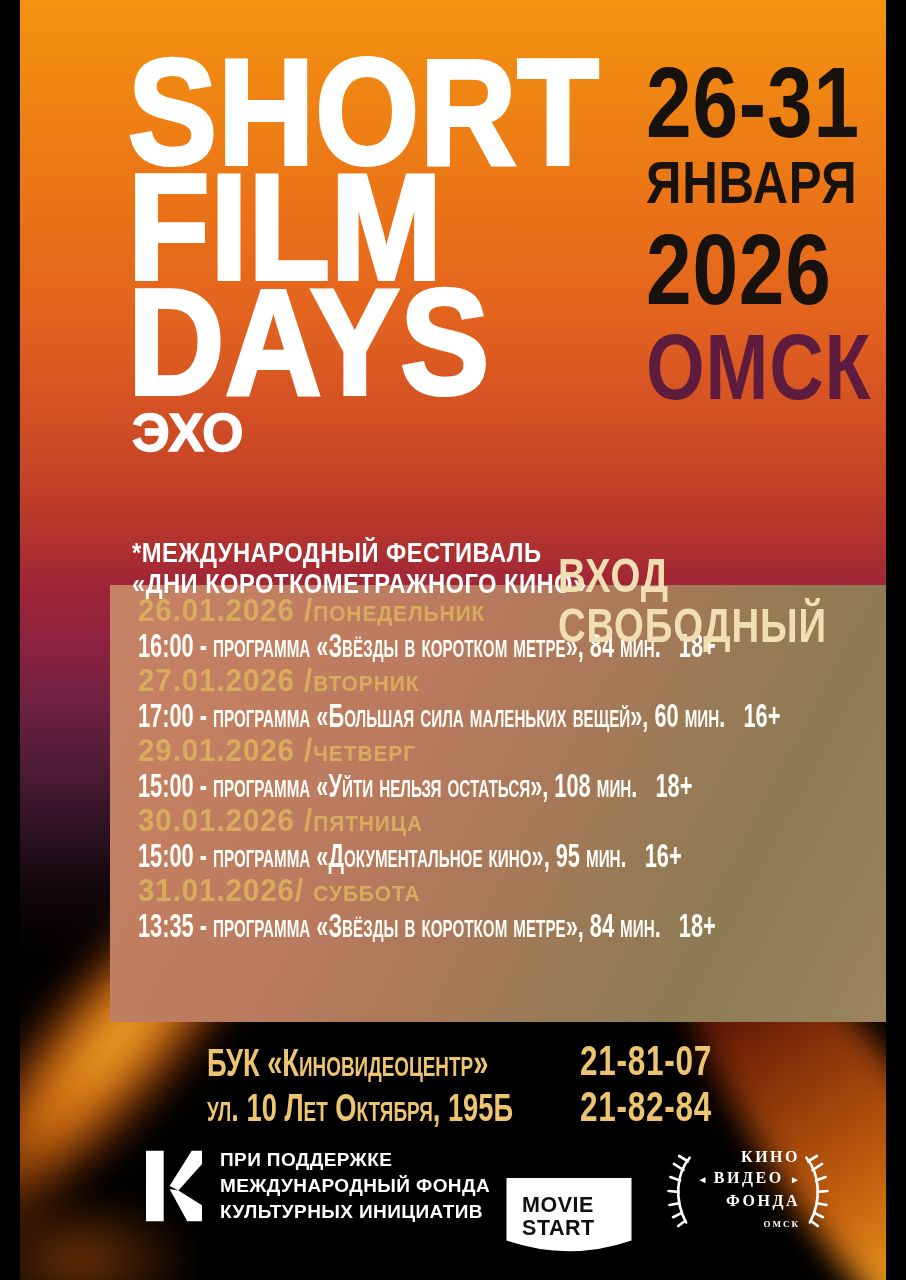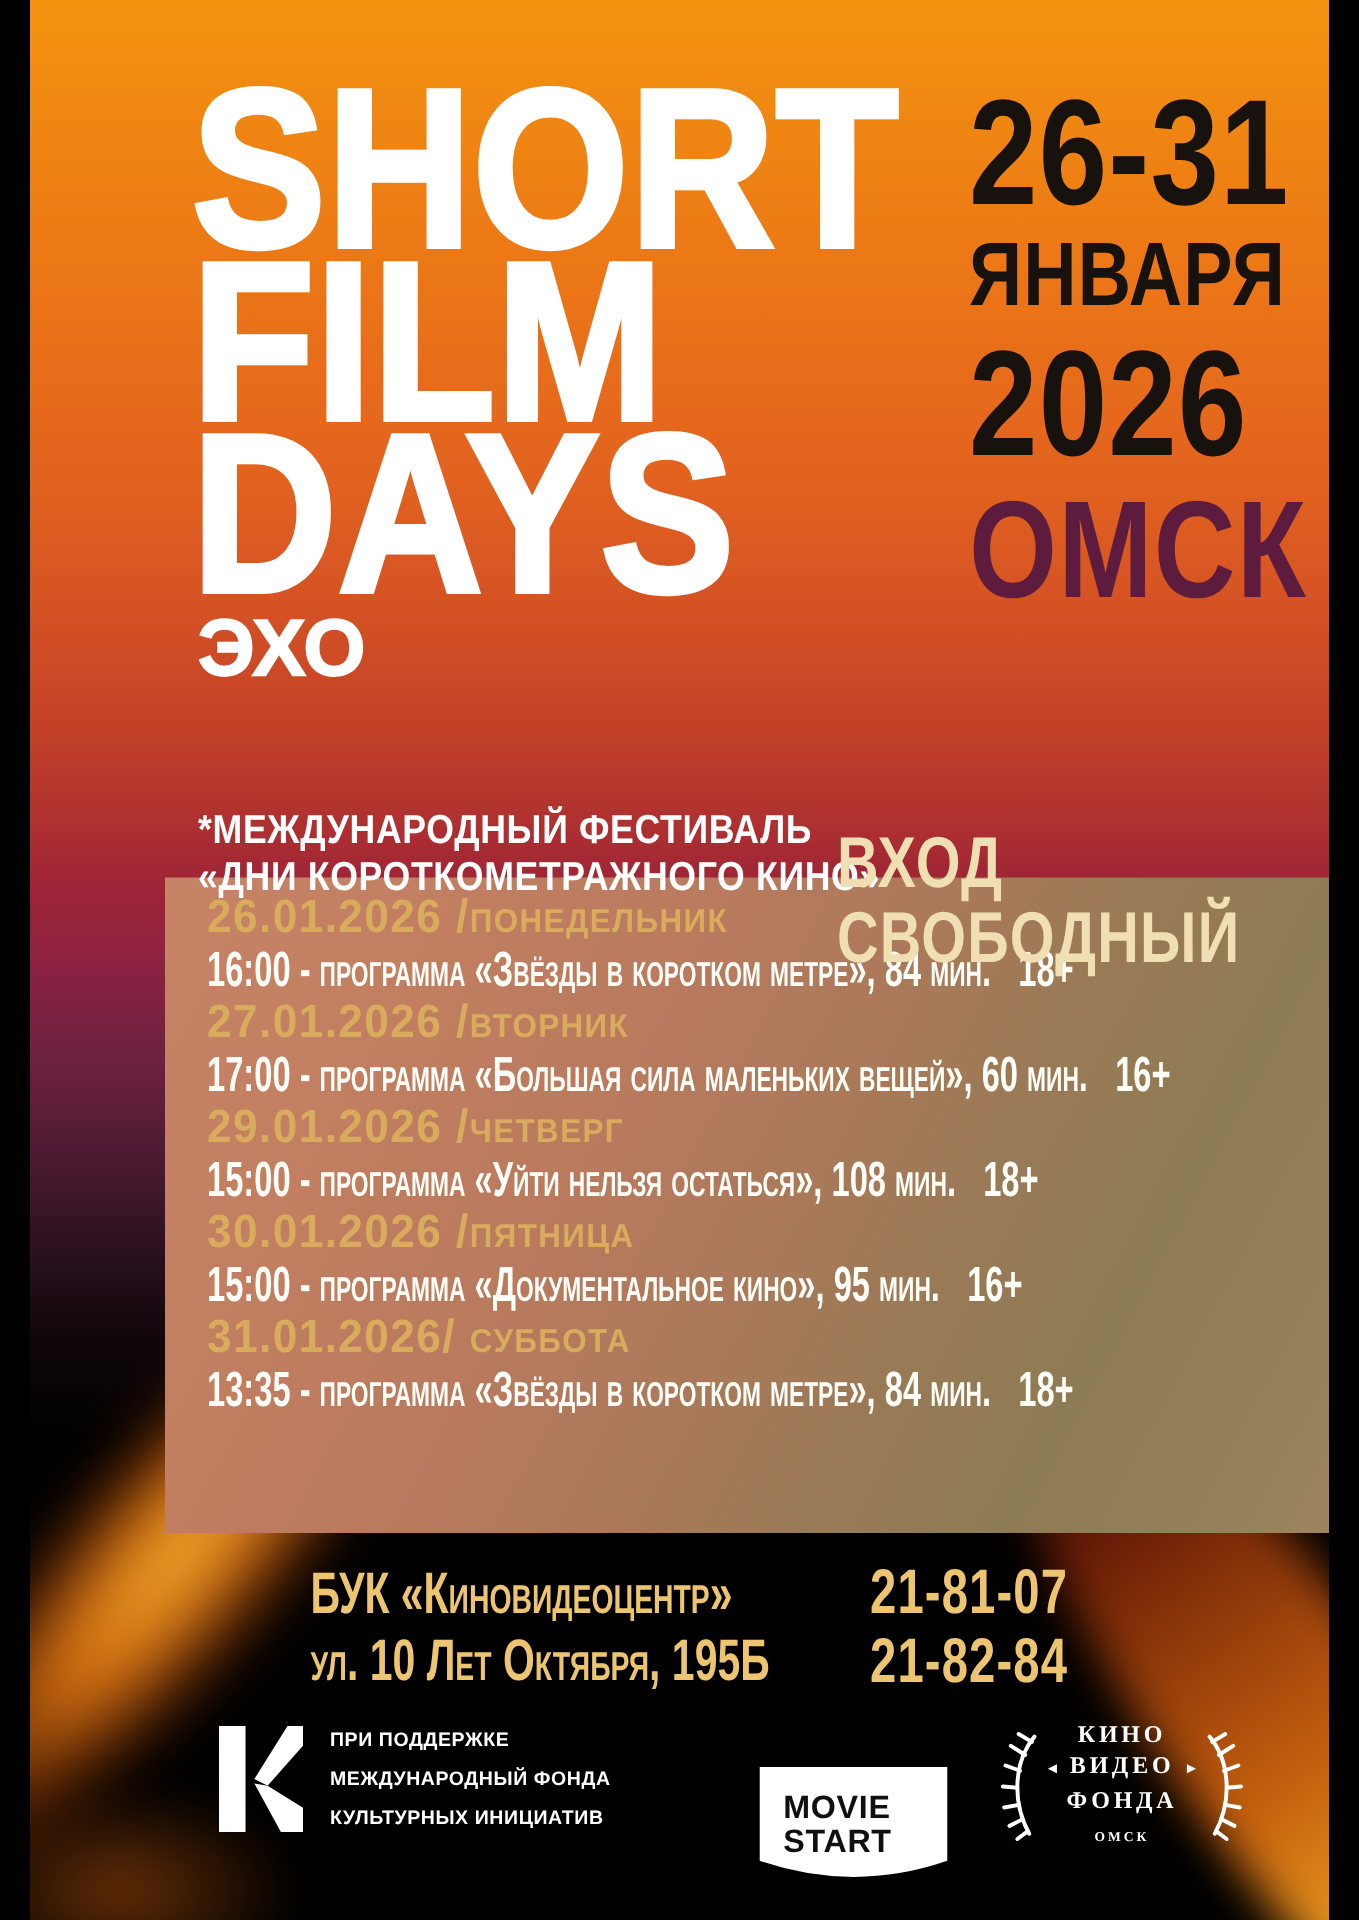--- a/index.html
+++ b/index.html
@@ -64,25 +64,25 @@
   .event{
     font-size:33px;line-height:38px;font-weight:bold;color:#FFFDF8;
     font-variant:small-caps;letter-spacing:0;
     transform:scaleX(.66);transform-origin:0 50%;white-space:pre;
   }
   .venue-name-col{position:absolute;left:187px;top:1040px;z-index:3;color:#EDC46F;font-weight:bold;
     font-variant:small-caps;font-size:39px;line-height:45px;transform:scaleX(.7);transform-origin:0 0;}
   .venue-phones{position:absolute;left:560px;top:1038px;z-index:3;color:#EDC46F;font-weight:bold;
     font-size:42px;line-height:46px;transform:scaleX(.75);transform-origin:0 0;letter-spacing:1px;}
   .pfki{position:absolute;left:126px;top:1143px;z-index:3;display:flex;align-items:center;gap:18px;}
-  .pfki .support{color:#fff;font-weight:bold;font-size:13px;line-height:26px;letter-spacing:.4px;}
+  .pfki .support{color:#fff;font-weight:bold;font-size:19px;line-height:26px;letter-spacing:.4px;}
   .moviestart{position:absolute;left:486px;top:1178px;z-index:3;}
   .kvc{position:absolute;left:646px;top:1146px;z-index:3;display:flex;align-items:center;gap:2px;
     font-family:"Liberation Serif","DejaVu Serif","DejaVu Sans",serif;color:#fff;}
-  .kvc .mid{text-align:center;font-size:16px;line-height:21px;letter-spacing:2.5px;font-weight:bold;width:104px;}
+  .kvc .mid{text-align:right;font-size:16px;line-height:21px;letter-spacing:2.5px;font-weight:bold;width:104px;}
   .kvc .omsk{font-size:9px;letter-spacing:2px;margin-top:3px;}
   .kvc .arrow{font-size:10px;letter-spacing:0;}
   .branch-r{transform:scaleX(-1);}
 </style>
 </head>
 <body>
 
 <div class="poster">
 
   <div class="beam beam-left"></div>

